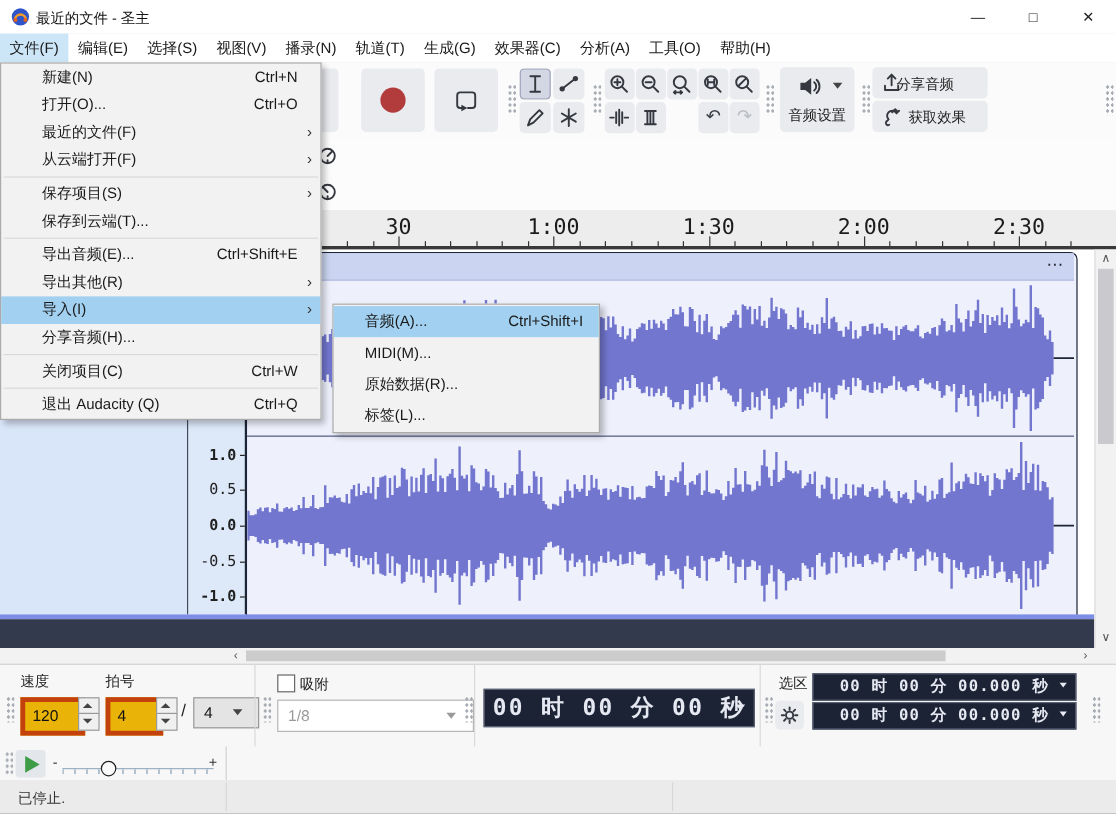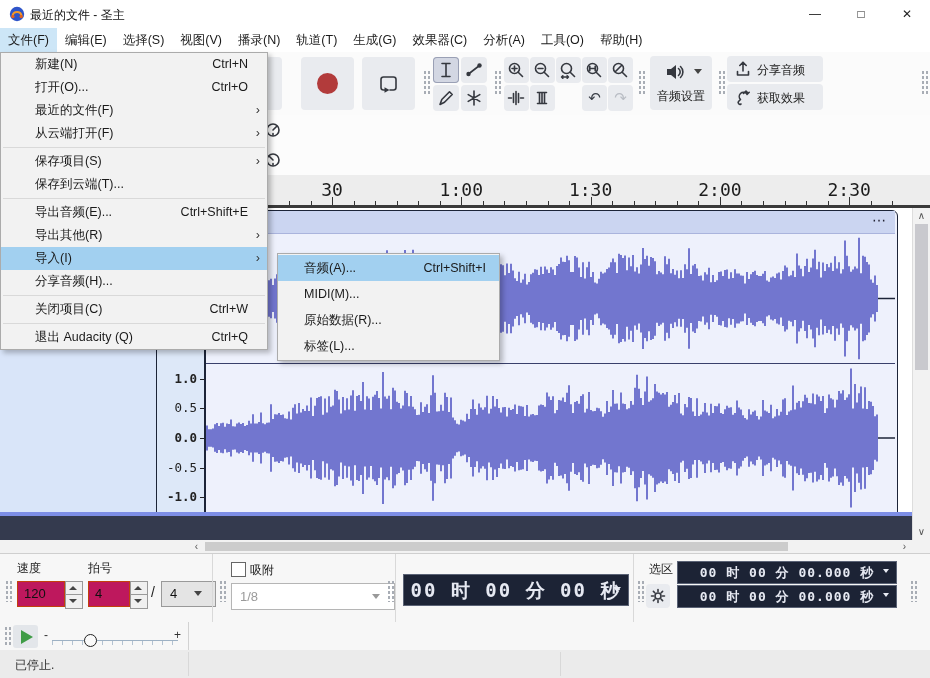--- a/index.html
+++ b/index.html
@@ -43,21 +43,21 @@
   .darkzone{left:0;top:308px;width:912px;height:24px;background:#343a4e;}
   
   .vscroll{left:912px;top:0;width:18px;height:332px;background:#f2f2f2;border-left:1px solid #dddddd;}
   .scroll-arrow{color:#555;font-size:10px;text-align:center;width:17px;height:14px;line-height:14px;}
   .vthumb{left:2px;top:16px;width:13px;height:146px;background:#c9c9ce;}
   .hscroll{left:0;top:540px;width:930px;height:13px;background:#f2f2f2;}
   .hthumb{left:205px;top:2px;width:583px;height:9px;background:#cccccc;}
   
   .botbar{left:0;top:553px;width:930px;height:69px;background:#f7f7f7;border-top:1px solid #cfcfcf;border-bottom:1px solid #cfcfcf;}
   .botlabel{font-size:12px;color:#222;}
-  .numbox{background:#be185d;border:1px solid #c2410c;font-size:13px;color:#111;}
+  .numbox{background:#eab308;border:4px solid #c2410c;font-size:13px;color:#111;}
   .spin{width:16px;height:13px;background:#f0f0f0;border:1px solid #999;}
   .spin:after{content:"";position:absolute;left:4px;}
   .ddown{background:#e4e4e4;border:1px solid #999;font-size:13px;color:#111;}
   .chev{position:absolute;width:0;height:0;border-left:4px solid transparent;border-right:4px solid transparent;border-top:5px solid #444;}
   .chev-lite{border-top-color:#999;}
   .chev-white{border-top-color:#e8ebf4;}
   .tdisp{background:#1c2335;border:1px solid #5a6275;color:#e6e9f2;font-family:"DejaVu Sans Mono",monospace;font-weight:bold;}
   .vline{width:1px;background:#d9d9d9;}
   
   .transport{left:0;top:622px;width:930px;height:28px;background:#f7f7f7;border-bottom:1px solid #cfcfcf;}
@@ -193,21 +193,21 @@
       </svg>
       <div class="abs chev" style="left:44px;top:13px;"></div>
       <div class="abs tb-label" style="left:0;top:32px;width:62px;text-align:center;">音频设置</div>
     </div>
     <div class="abs grip" style="left:718px;top:18px;height:26px;"></div>
 
     <div class="abs tbtn" style="left:727px;top:4px;width:96px;height:26px;">
       <svg class="abs ic" style="left:7px;top:4px;" width="18" height="18" viewBox="0 0 18 18">
           <path d="M9 11V2.5M5.8 5.5 L9 2.2l3.2 3.3M3.5 11.5v3.5h11v-3.5"></path>
         </svg>
-      <div class="abs tb-label" style="left:30px;top:6px;">分享音频</div>
+      <div class="abs tb-label" style="left:20px;top:6px;">分享音频</div>
     </div>
     <div class="abs tbtn" style="left:727px;top:32px;width:96px;height:26px;">
       <svg class="abs ic" style="left:7px;top:4px;" width="18" height="18" viewBox="0 0 18 18">
           <path d="M6.5 11.5a4.2 4.2 0 0 1 6-6M12 3l2.2 2.2M9.5 5.5 12 3M13 6.5l2.2-2.2M6.5 11.5 4.5 13.5a1.8 1.8 0 0 0 2.5 2.5" stroke-width="1.4"></path>
         </svg>
       <div class="abs tb-label" style="left:30px;top:6px;">获取效果</div>
     </div>
     <div class="abs grip" style="left:921px;top:18px;height:26px;"></div>
   </div>
 

